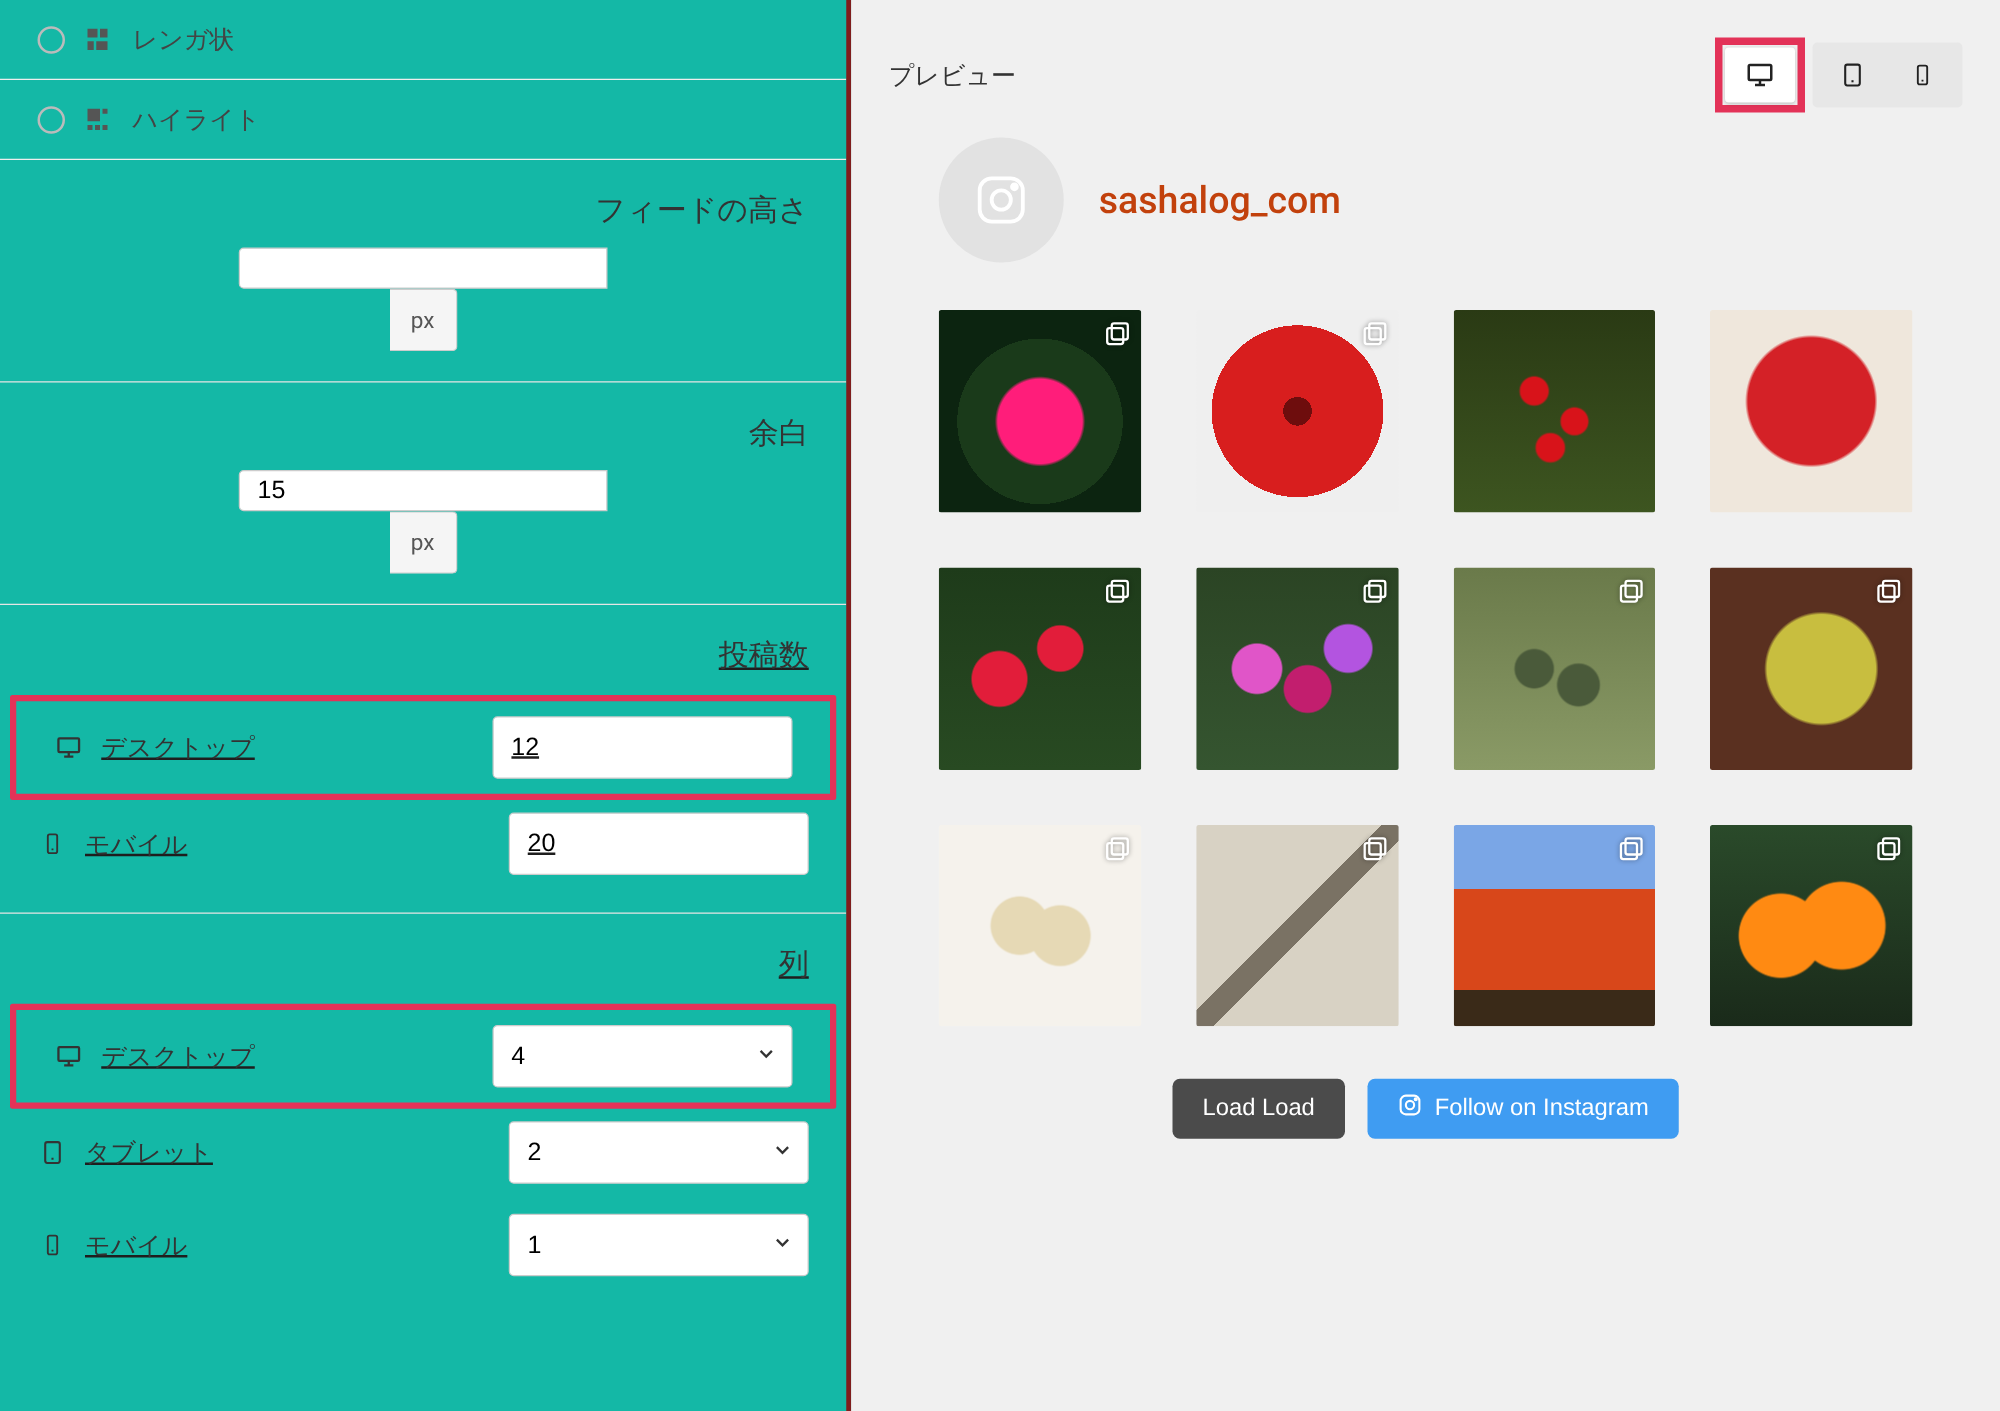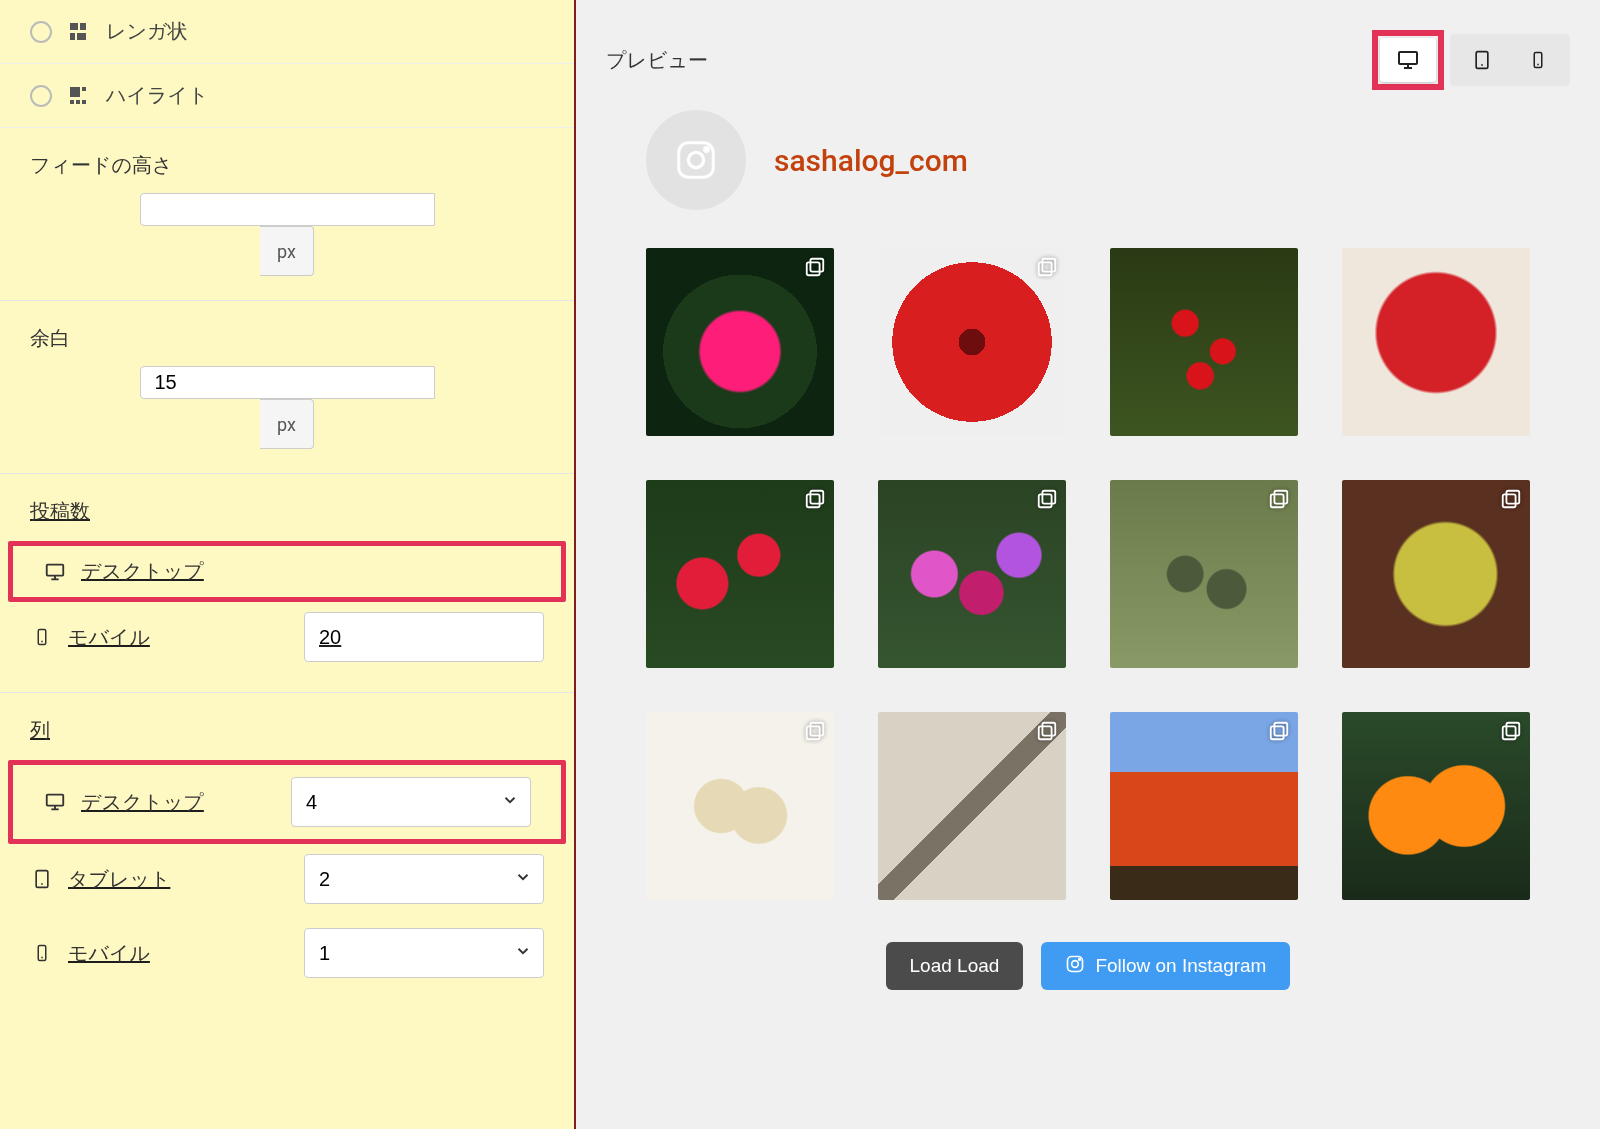--- a/index.html
+++ b/index.html
@@ -1,36 +1,36 @@
 <!DOCTYPE html>
 <html><head>
 <meta charset="utf-8">
 <style>
 * { box-sizing: border-box; margin: 0; padding: 0; }
 body { font-family: -apple-system, BlinkMacSystemFont, "Segoe UI", Roboto, sans-serif; background: #fff; color: #1e1e1e; width: 1600px; height: 1129px; overflow: hidden; display: flex; }
-.sidebar { width: 576px; background: #fef9c3; border-right: 2px solid #7f1d1d; overflow-y: auto; }
+.sidebar { width: 681px; background: #14b8a6; border-right: 4px solid #7f1d1d; overflow-y: auto; }
 .preview-area { flex: 1; background: #f0f0f0; position: relative; padding: 30px 30px 0 30px; }
 
 
 .radio-row { display: flex; align-items: center; padding: 18px 30px; border-bottom: 1px solid #eee; gap: 18px; }
 .radio-circle { width: 22px; height: 22px; border: 2px solid #bbb; border-radius: 50%; flex-shrink: 0; }
 .layout-icon { width: 18px; height: 18px; display: flex; flex-wrap: wrap; gap: 2px; flex-shrink: 0; }
 .layout-icon span { background: #555; }
 .layout-brick span { width: 6px; height: 7px; }
 .layout-brick span:nth-child(1){width:8px}.layout-brick span:nth-child(2){width:6px}
 .layout-brick span:nth-child(3){width:5px}.layout-brick span:nth-child(4){width:9px}
 .layout-highlight span:nth-child(1){width:10px;height:10px}
 .layout-highlight span:nth-child(2){width:4px;height:4px}
 .layout-highlight span:nth-child(3){width:4px;height:4px}
 .layout-highlight span:nth-child(4){width:4px;height:4px}
 .layout-highlight span:nth-child(5){width:4px;height:4px}
 .radio-label { font-size: 20px; color: #444; }
 
 .section { padding: 24px 30px; border-bottom: 1px solid #e5e5e5; }
-.section-label { font-size: 20px; color: #333; margin-bottom: 14px; }
+.section-label { font-size: 24px; color: #333; margin-bottom: 14px; text-align: right; }
 .input-row { display: flex; align-items: center; flex-direction: column; }
 .text-input { flex: 1; height: 50px; border: 1px solid #ccc; border-radius: 4px; padding: 4px 14px; font-size: 20px; }
 .unit { width: 54px; height: 50px; border: 1px solid #ccc; border-left: none; border-radius: 0 4px 4px 0; display: flex; align-items: center; justify-content: center; background: #f5f5f5; color: #555; font-size: 18px; }
 .text-input.with-unit { border-radius: 4px 0 0 4px; }
 
 .control-group { padding: 10px 0 18px 0; text-decoration: underline; }
 .control-row { display: flex; align-items: center; padding: 12px 30px; gap: 14px; }
 .control-icon { width: 24px; height: 24px; display:flex; align-items:center; justify-content:center; color:#333; }
 .control-label { flex: 1; font-size: 20px; color: #333; }
 .control-input { width: 240px; height: 50px; border: 1px solid #ccc; border-radius: 4px; padding: 0 14px; font-size: 20px; background:#fff; }
@@ -127,20 +127,21 @@
     <div class="highlight-box hl-posts">
       <div class="control-row">
         <span class="control-icon">
           <svg width="22" height="22" viewBox="0 0 24 24" fill="none" stroke="currentColor" stroke-width="2">
               <rect x="3" y="4" width="18" height="12" rx="1"></rect>
               <line x1="8" y1="20" x2="16" y2="20"></line>
               <line x1="12" y1="16" x2="12" y2="20"></line>
             </svg>
         </span>
         <span class="control-label">デスクトップ</span>
+        <input class="control-input" value="12" style="">
       </div>
     </div>
 
     <div class="control-row">
       <span class="control-icon">
         <svg width="18" height="22" viewBox="0 0 24 24" fill="none" stroke="currentColor" stroke-width="2">
             <rect x="7" y="2" width="10" height="20" rx="2"></rect>
             <line x1="11" y1="18" x2="13" y2="18"></line>
           </svg>
       </span>

